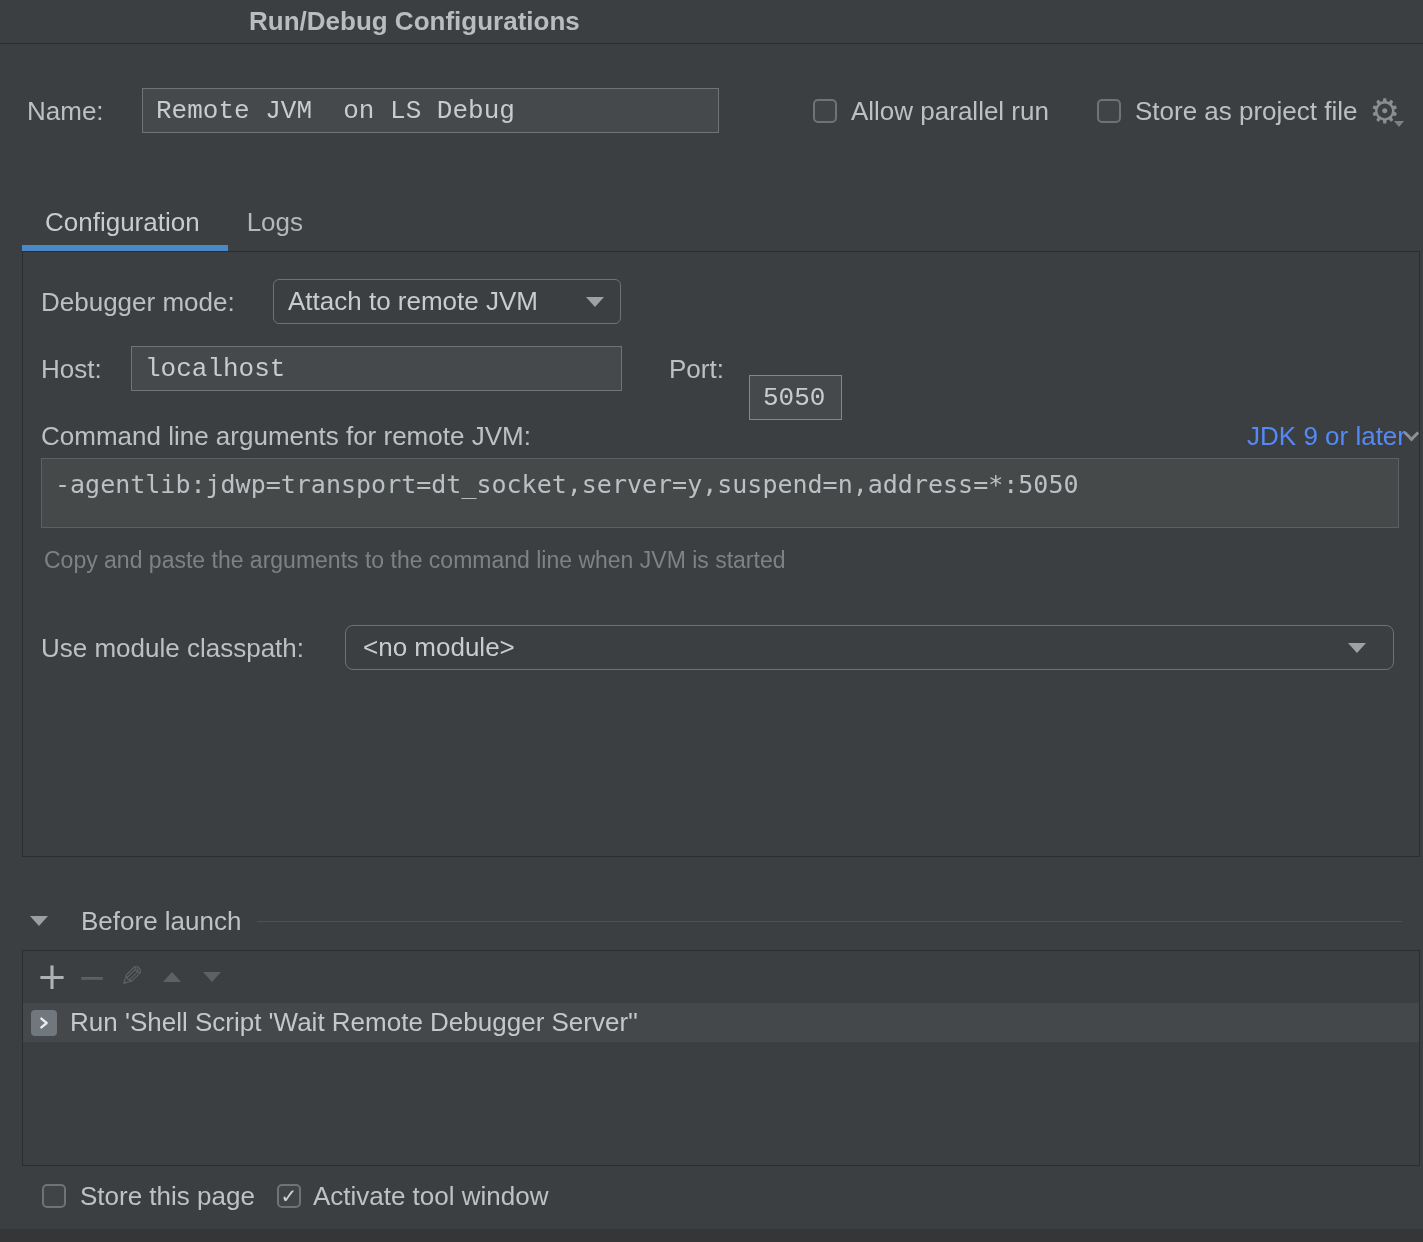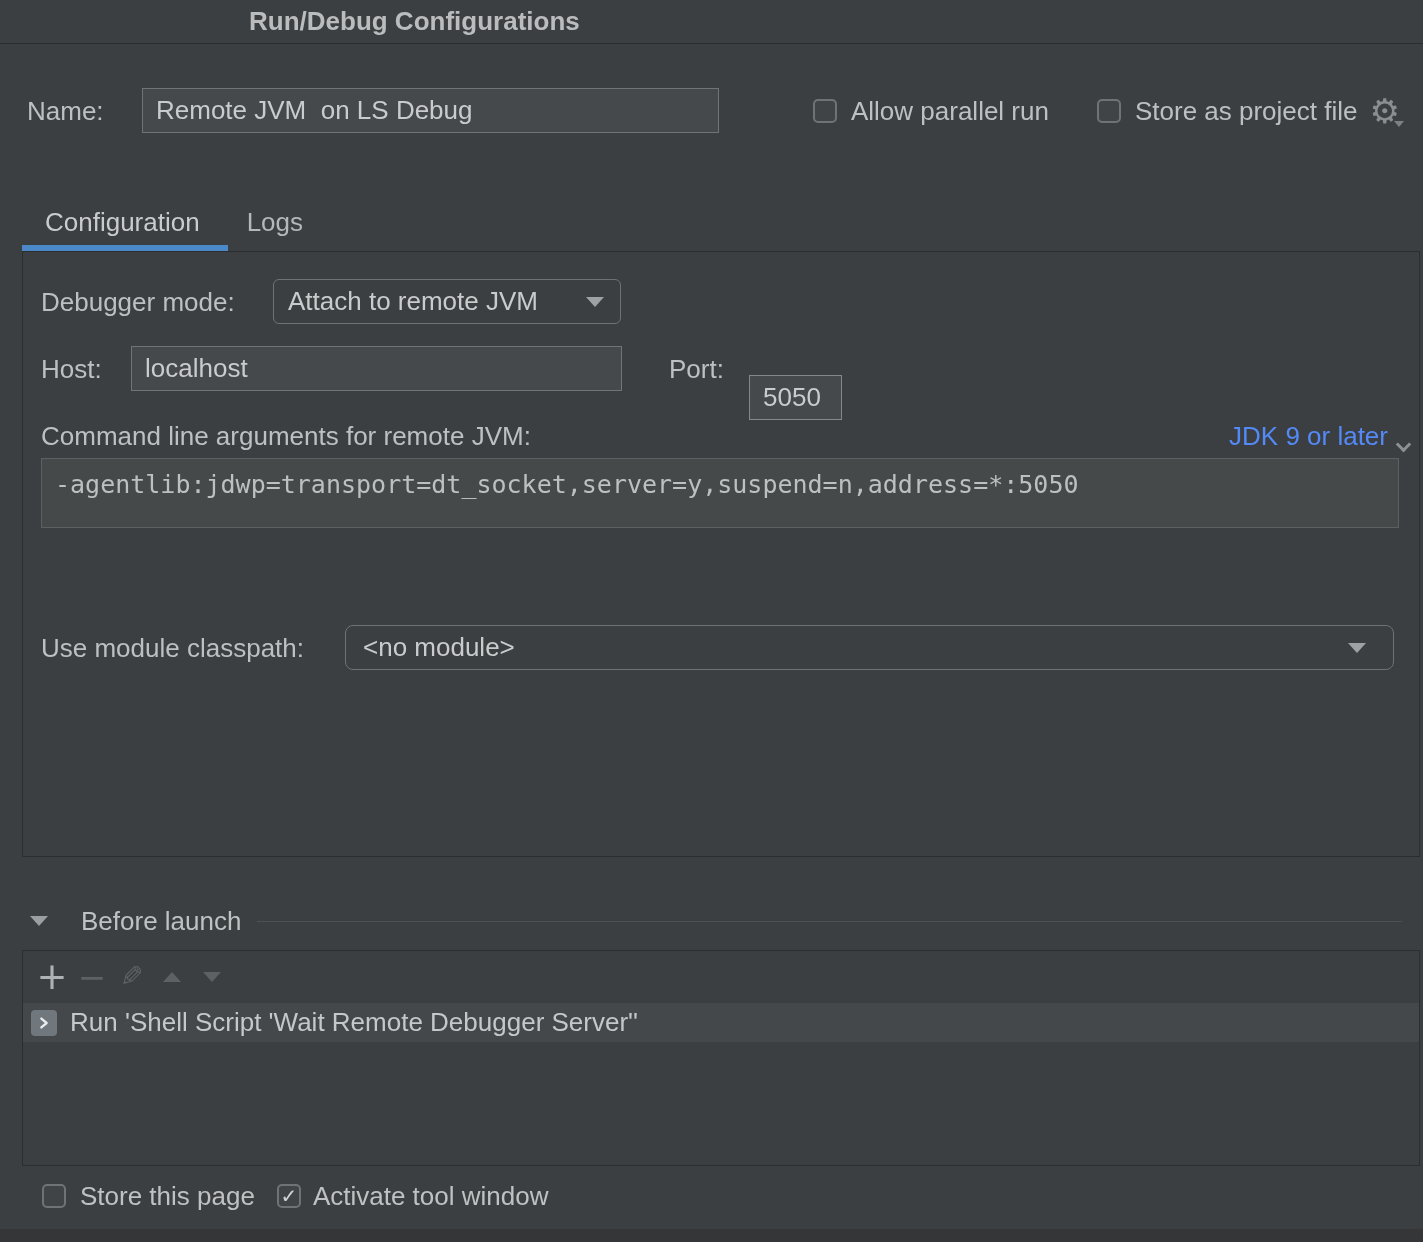--- a/index.html
+++ b/index.html
@@ -11,21 +11,21 @@
     color:#BDC0C2;
   }
   
   .titlebar { position:absolute; left:0; top:0; width:100%; height:44px;
     border-bottom:1px solid #2A2C2D; }
   .title { position:absolute; left:237px; top:0; line-height:43px;
     font-size:26px; font-weight:bold; color:#BABCBE;margin-left:12px; }
   
   .label { font-size:26px; color:#BDC0C2; line-height:28px; white-space:pre; }
   .input { background:#45494B; border:1px solid #707476; color:#C9CBCD;
-    font-size:26px; font-family:Liberation Sans, sans-serif; padding:16px 13px;
+    font-size:26px; font-family:Liberation Mono, monospace; padding:16px 13px;
     outline:none; }
   .dropdown { position:absolute; display:flex; align-items:center;
     border:1px solid #6E7276; border-radius:6px; background:transparent;
     font-size:26px; color:#C9CBCD; cursor:default; }
   .tri-down { width:0; height:0; border-left:9px solid transparent;
     border-right:9px solid transparent; border-top:10px solid #9FA2A5; }
   .tri-up { width:0; height:0; border-left:9px solid transparent;
     border-right:9px solid transparent; border-bottom:10px solid #5D6163; }
   .hint { font-size:23px; color:#7E8285; line-height:29px; white-space:pre; }
   .cb { display:inline-flex; align-items:center; justify-content:center;
@@ -53,22 +53,22 @@
     background:#4A88C7; }
   
   .panel { position:absolute; border:1px solid #2B2D2F; background:#3C3F41; }
   .panel-config { left:22px; top:251px; width:1398px; height:606px; }
   .pos { position:absolute; }
   .dd-tri-right { position:absolute; right:16px; top:50%; margin-top:-5px; }
   .args { position:absolute; left:18px; top:206px; width:1358px; height:70px;
     background:#45494A; border:1px solid #5C6062; padding:9px 13px;
     font-family:"DejaVu Sans Mono", monospace; font-size:25px; line-height:34px;
     color:#BCC0C3; white-space:pre; overflow:hidden; }
-  .jdk-link { position:absolute; right:10px; top:170px; display:flex;
-    align-items:flex-end; gap:10px; cursor:pointer; }
+  .jdk-link { position:absolute; right:2px; top:170px; display:flex;
+    align-items:center; cursor:pointer; }
   .jdk-link .txt { font-size:26px; color:#548AF7; line-height:28px; }
   .chev { width:11px; height:11px; border-right:3px solid #8E9194;
     border-bottom:3px solid #8E9194; transform:rotate(45deg); margin-top:-5px; }
   
   .before-header { position:absolute; left:30px; right:21px; top:906px; height:30px;
     display:flex; align-items:center; }
   .collapse-tri { width:0; height:0; border-left:9px solid transparent;
     border-right:9px solid transparent; border-top:10px solid #9C9FA1; flex:none; }
   .before-label { margin-left:33px; font-size:26px; color:#BFC1C3; white-space:pre; }
   .before-line { flex:1; margin-left:16px; border-top:1px solid #4E5153; height:0; }
@@ -143,20 +143,21 @@
     <input class="input pos" style="left: 726px; top: 94px; width: 93px; height: 45px; border-color: rgb(133, 136, 138); margin-top: 29px;" value="5050">
 
     <span class="label pos" style="left:18px; top:170px;">Command line arguments for remote JVM:</span>
     <div class="jdk-link">
       <span class="txt">JDK 9 or later</span>
       <span class="chev"></span>
     </div>
 
     <div class="args">-agentlib:jdwp=transport=dt_socket,server=y,suspend=n,address=*:5050</div>
 
+    <div class="hint pos" style="left:21px; top:294px;">Copy and paste the arguments to the command line when JVM is started</div>
 
     <span class="label pos" style="left:18px; top:382px;">Use module classpath:</span>
     <div class="dropdown" style="left:322px; top:373px; width:1049px; height:45px; padding-left:17px; border-radius:8px;">
       <span>&lt;no module&gt;</span>
       <span class="tri-down" style="position:absolute; right:27px; top:50%; margin-top:-5px;"></span>
     </div>
 
   </div>
 
   <div class="before-header">

